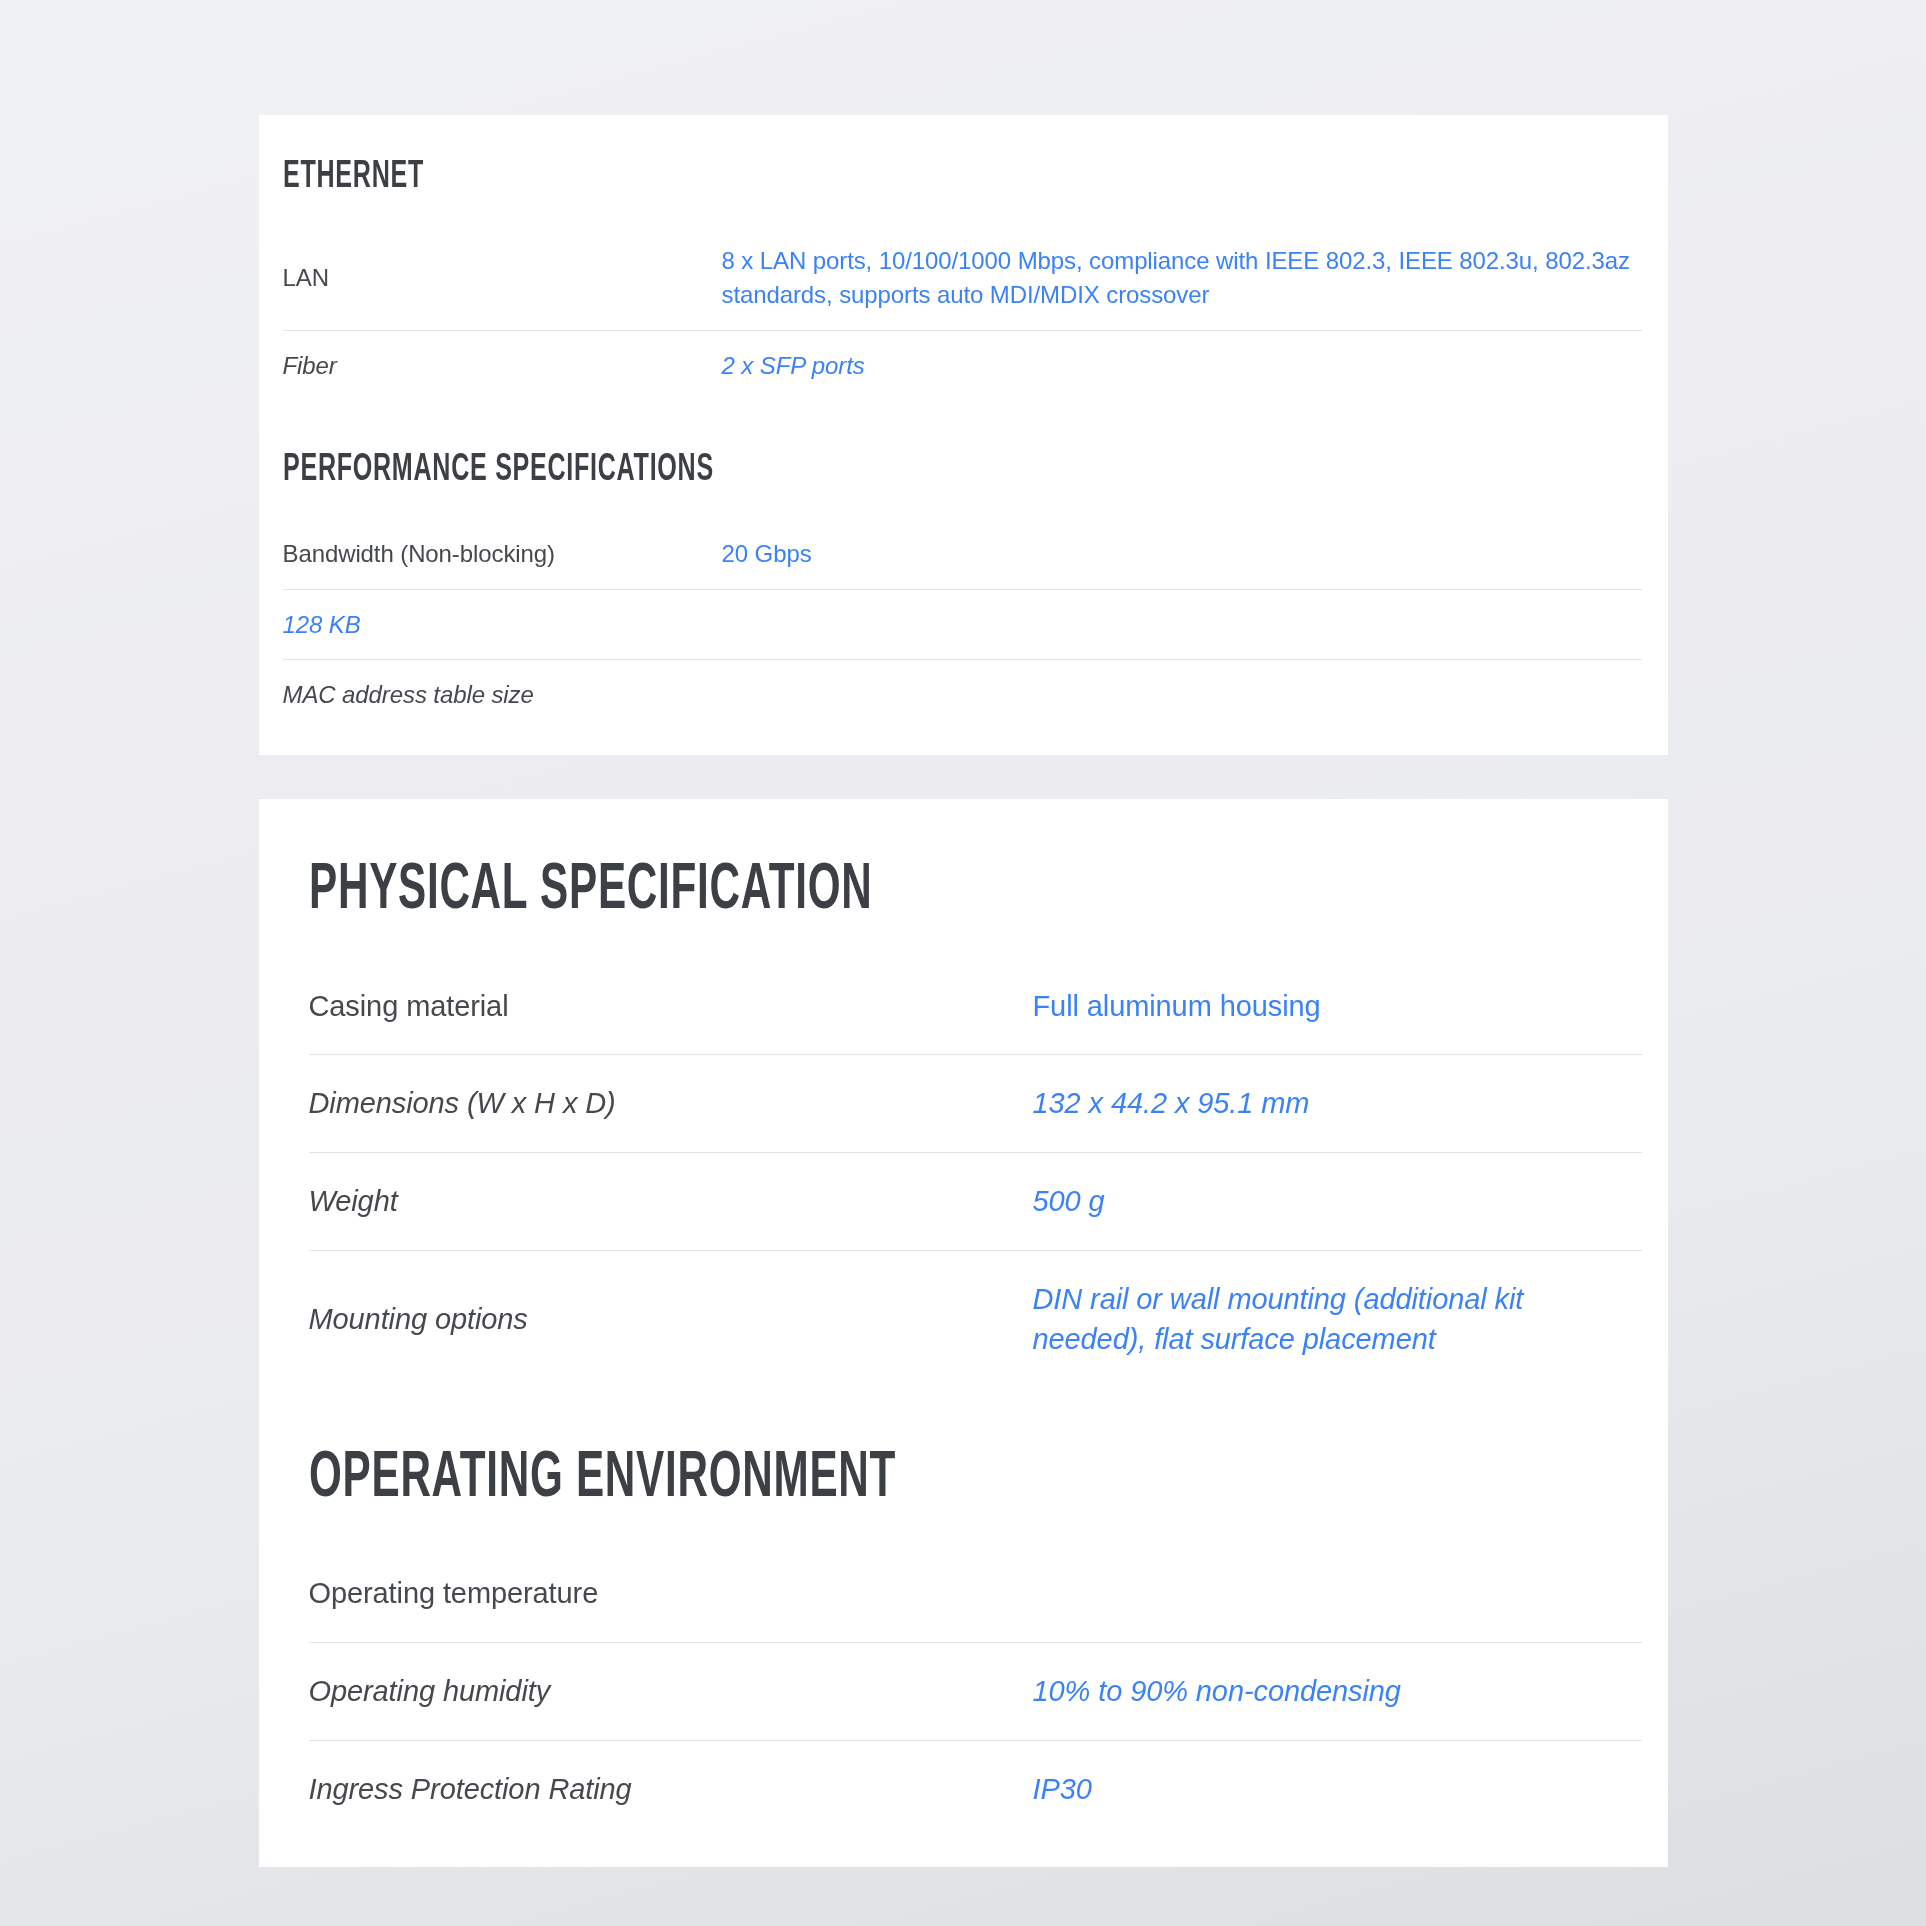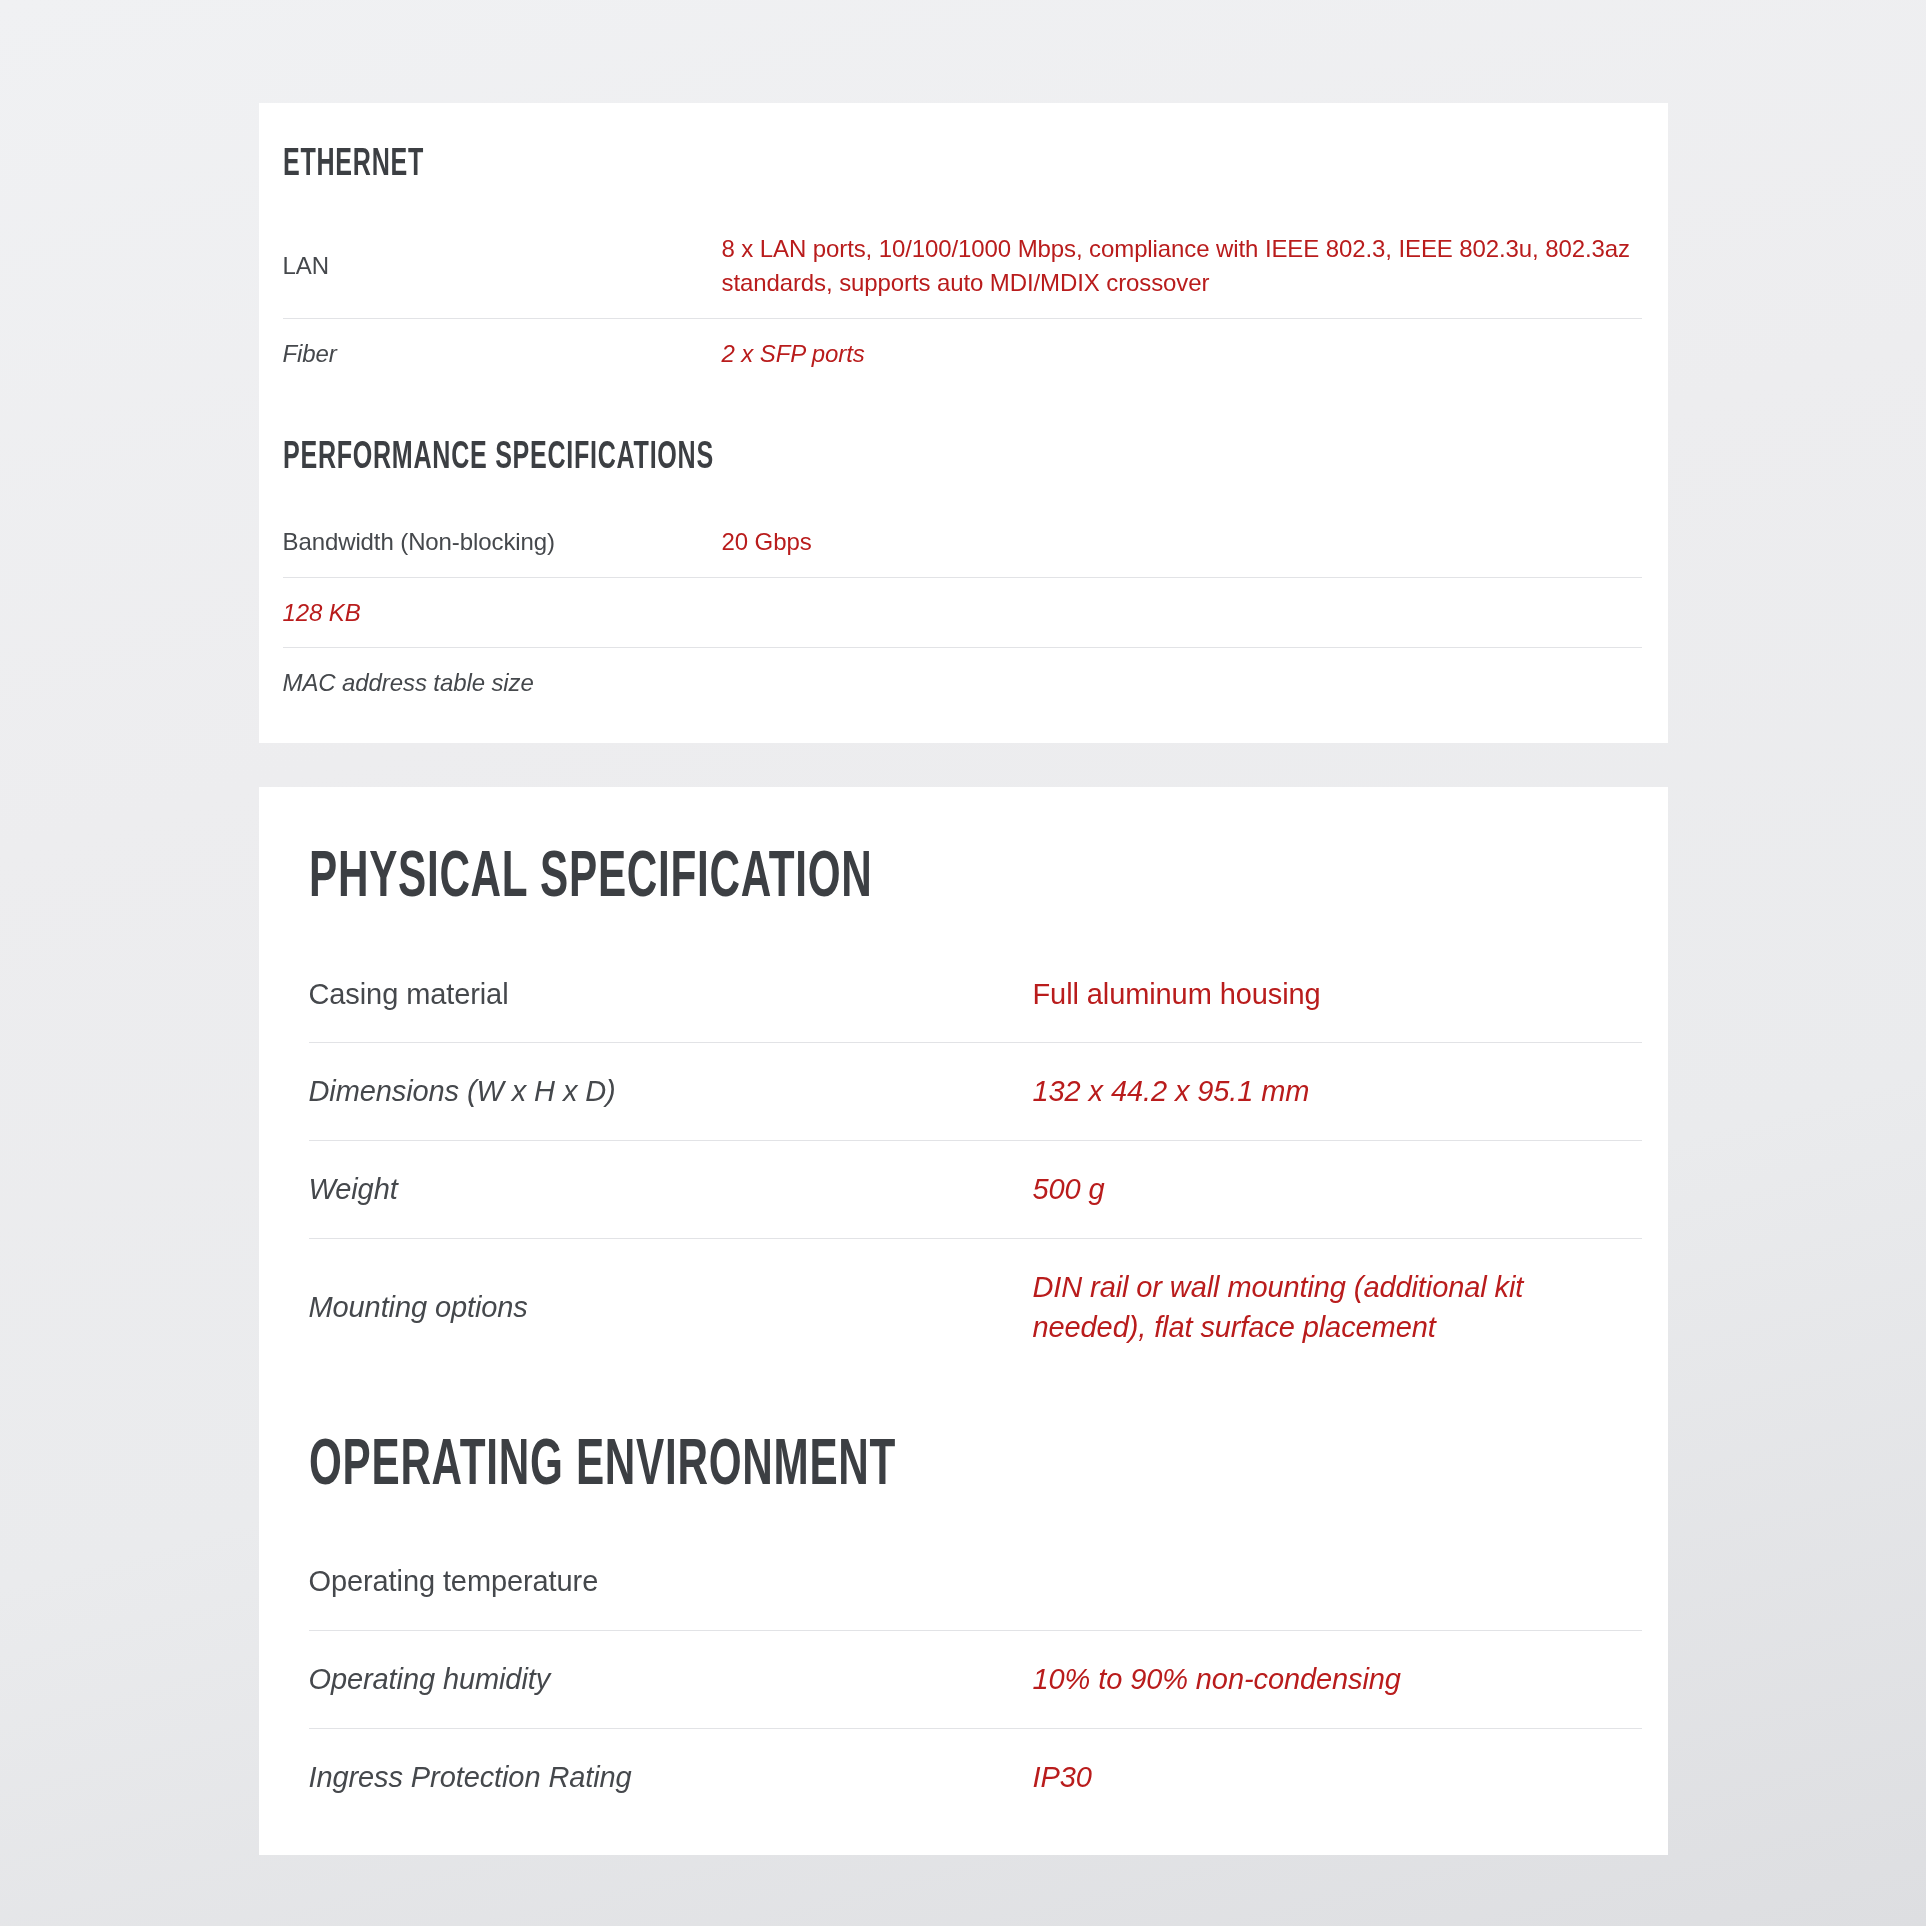--- a/index.html
+++ b/index.html
@@ -10,21 +10,21 @@
   .page {
     width: 1926px;
     height: 1926px;
     overflow: hidden;
     background: linear-gradient(165deg, #f0f1f3 0%, #ededef 35%, #eaebed 65%, #dddee1 100%);
     padding-top: 99px;
     box-sizing: border-box;
   }
   .card {
     width: 1409px;
-    margin: 4px auto;
+    margin: 16px auto;
     background: #ffffff;
     box-sizing: border-box;
   }
   .card-1 {
     padding: 38px 25.5px 25.5px 24px;
     font-size: 24px;
     line-height: 1.42;
     letter-spacing: -0.1px;
   }
   .card-2 {
@@ -47,21 +47,21 @@
   .rows { margin-top: 30px; }
   .card-2 .rows { margin-top: 34px; }
   .heading-2 { margin-top: 45px; }
   .card-2 .heading-2 { margin-top: 50px; }
   .row { display: flex; align-items: center; padding: 17.7px 0; }
   .card-2 .row { padding: 28px 0; }
   .row + .row { border-top: 1.4px solid #e2e3e6; font-style: italic; }
   .label { flex: 0 0 auto; color: #45484c; }
   .card-1 .label { width: 439px; }
   .card-2 .label { width: 724px; }
-  .value { flex: 1 1 auto; color: #b91c1c; }
+  .value { flex: 1 1 auto; color: #3b82f6; }
 </style>
 </head>
 <body>
 
 <div class="page">
 
   <section class="card card-1">
 
     <h2><span class="cond">ETHERNET</span></h2>
 

